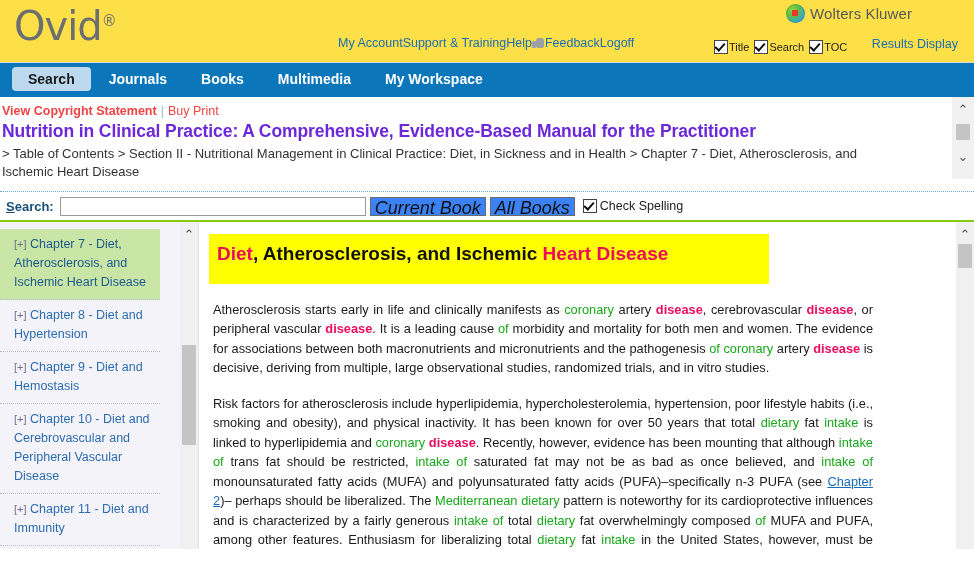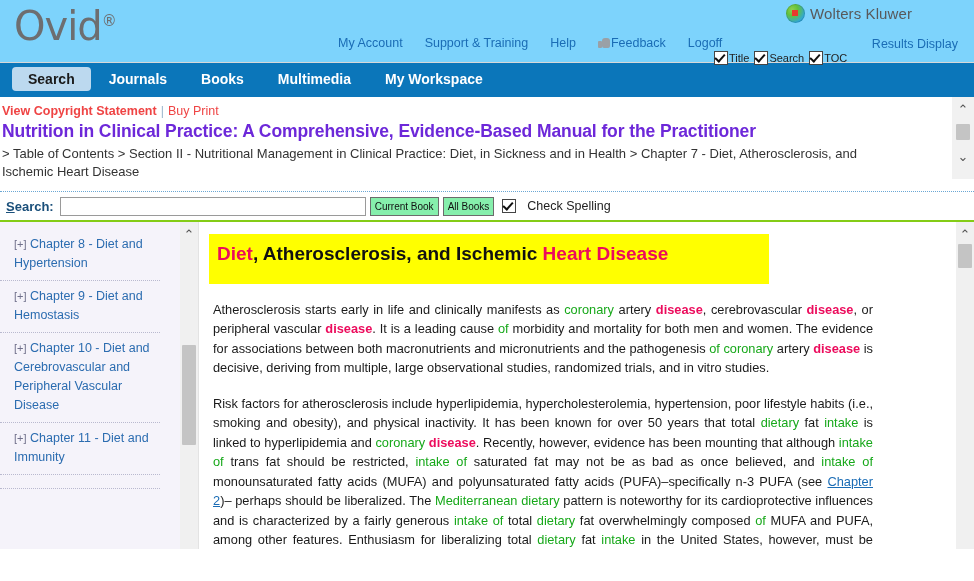--- a/index.html
+++ b/index.html
@@ -13,21 +13,21 @@
     background: #ffffff;
     font-family: "Liberation Sans", sans-serif;
     font-size: 13px;
     color: #222;
   }
 
   
   .header {
     position: relative;
     height: 62px;
-    background: #7dd3fc;
+    background: #fde047;
     border-bottom: 1px solid #d8d8d8;
   }
   .logo {
     position: absolute;
     left: 14px;
     top: 6px;
     font-family: "DejaVu Sans", sans-serif;
     font-size: 40px;
     font-weight: 400;
     color: #6d6e70;
@@ -68,21 +68,20 @@
     font-size: 15px;
     color: #58595b;
     letter-spacing: .1px;
   }
   .toplinks {
     position: absolute;
     left: 338px;
     top: 36px;
     display: flex;
     align-items: center;
-    gap: 22px;
     font-size: 12.5px;
   }
   .toplinks a {
     color: #1a6cb5;
     text-decoration: none;
     white-space: nowrap;
   }
   .thumb-icon {
     display: inline-block;
     width: 12px; height: 12px;
@@ -104,21 +103,21 @@
     left: 4px; top: 1px;
     width: 8px; height: 10px;
     background: #9aa0a6;
     border-radius: 3px 3px 2px 2px;
   }
   .feedback-link { display:inline-flex; align-items:center; }
 
   .checks {
     position: absolute;
     left: 714px;
-    top: 51px;
+    top: 40px;
     display: flex;
     align-items: center;
     gap: 1px;
     font-size: 11px;
     color: #222;
   }
   .chk {
     display: inline-flex;
     align-items: center;
     gap: 1px;
@@ -254,32 +253,33 @@
     border: 1px solid #9a9a9a;
     background: #fff;
     font-family: "Liberation Sans", sans-serif;
     font-size: 12px;
     padding: 0 3px;
     box-sizing: content-box;
   }
   .btn {
     height: 19px;
     border: 1px solid #6b6b6b;
-    background: #86efac;
+    background: #3b82f6;
     font-family: "Liberation Sans", sans-serif;
-    font-size: 10px;
+    font-size: 18px;
     color: #111;
     padding: 0 4px;
     margin-left: 4px;
     cursor: pointer;
+    font-style: italic;
   }
   .spellwrap {
     display: inline-flex;
     align-items: flex-start;
-    gap: 11px;
+    gap: 3px;
     margin-left: 8px;
     font-size: 12.5px;
   }
 
   
   .main {
     display: flex;
     height: 327px;
   }
   .toc {
@@ -432,20 +432,24 @@
   <button class="btn">All Books</button>
   <span class="spellwrap">
     <span class="chkbox checked"></span>
     <span>Check Spelling</span>
   </span>
 </div>
 
 <div class="main">
 
   <div class="toc">
+    <div class="toc-item active">
+      <span class="plus">[+]</span>
+      <span>Chapter 7 - Diet, Atherosclerosis, and Ischemic Heart Disease</span>
+    </div>
     <div class="toc-item">
       <span class="plus">[+]</span>
       <span>Chapter 8 - Diet and Hypertension</span>
     </div>
     <div class="toc-item">
       <span class="plus">[+]</span>
       <span>Chapter 9 - Diet and Hemostasis</span>
     </div>
     <div class="toc-item">
       <span class="plus">[+]</span>

